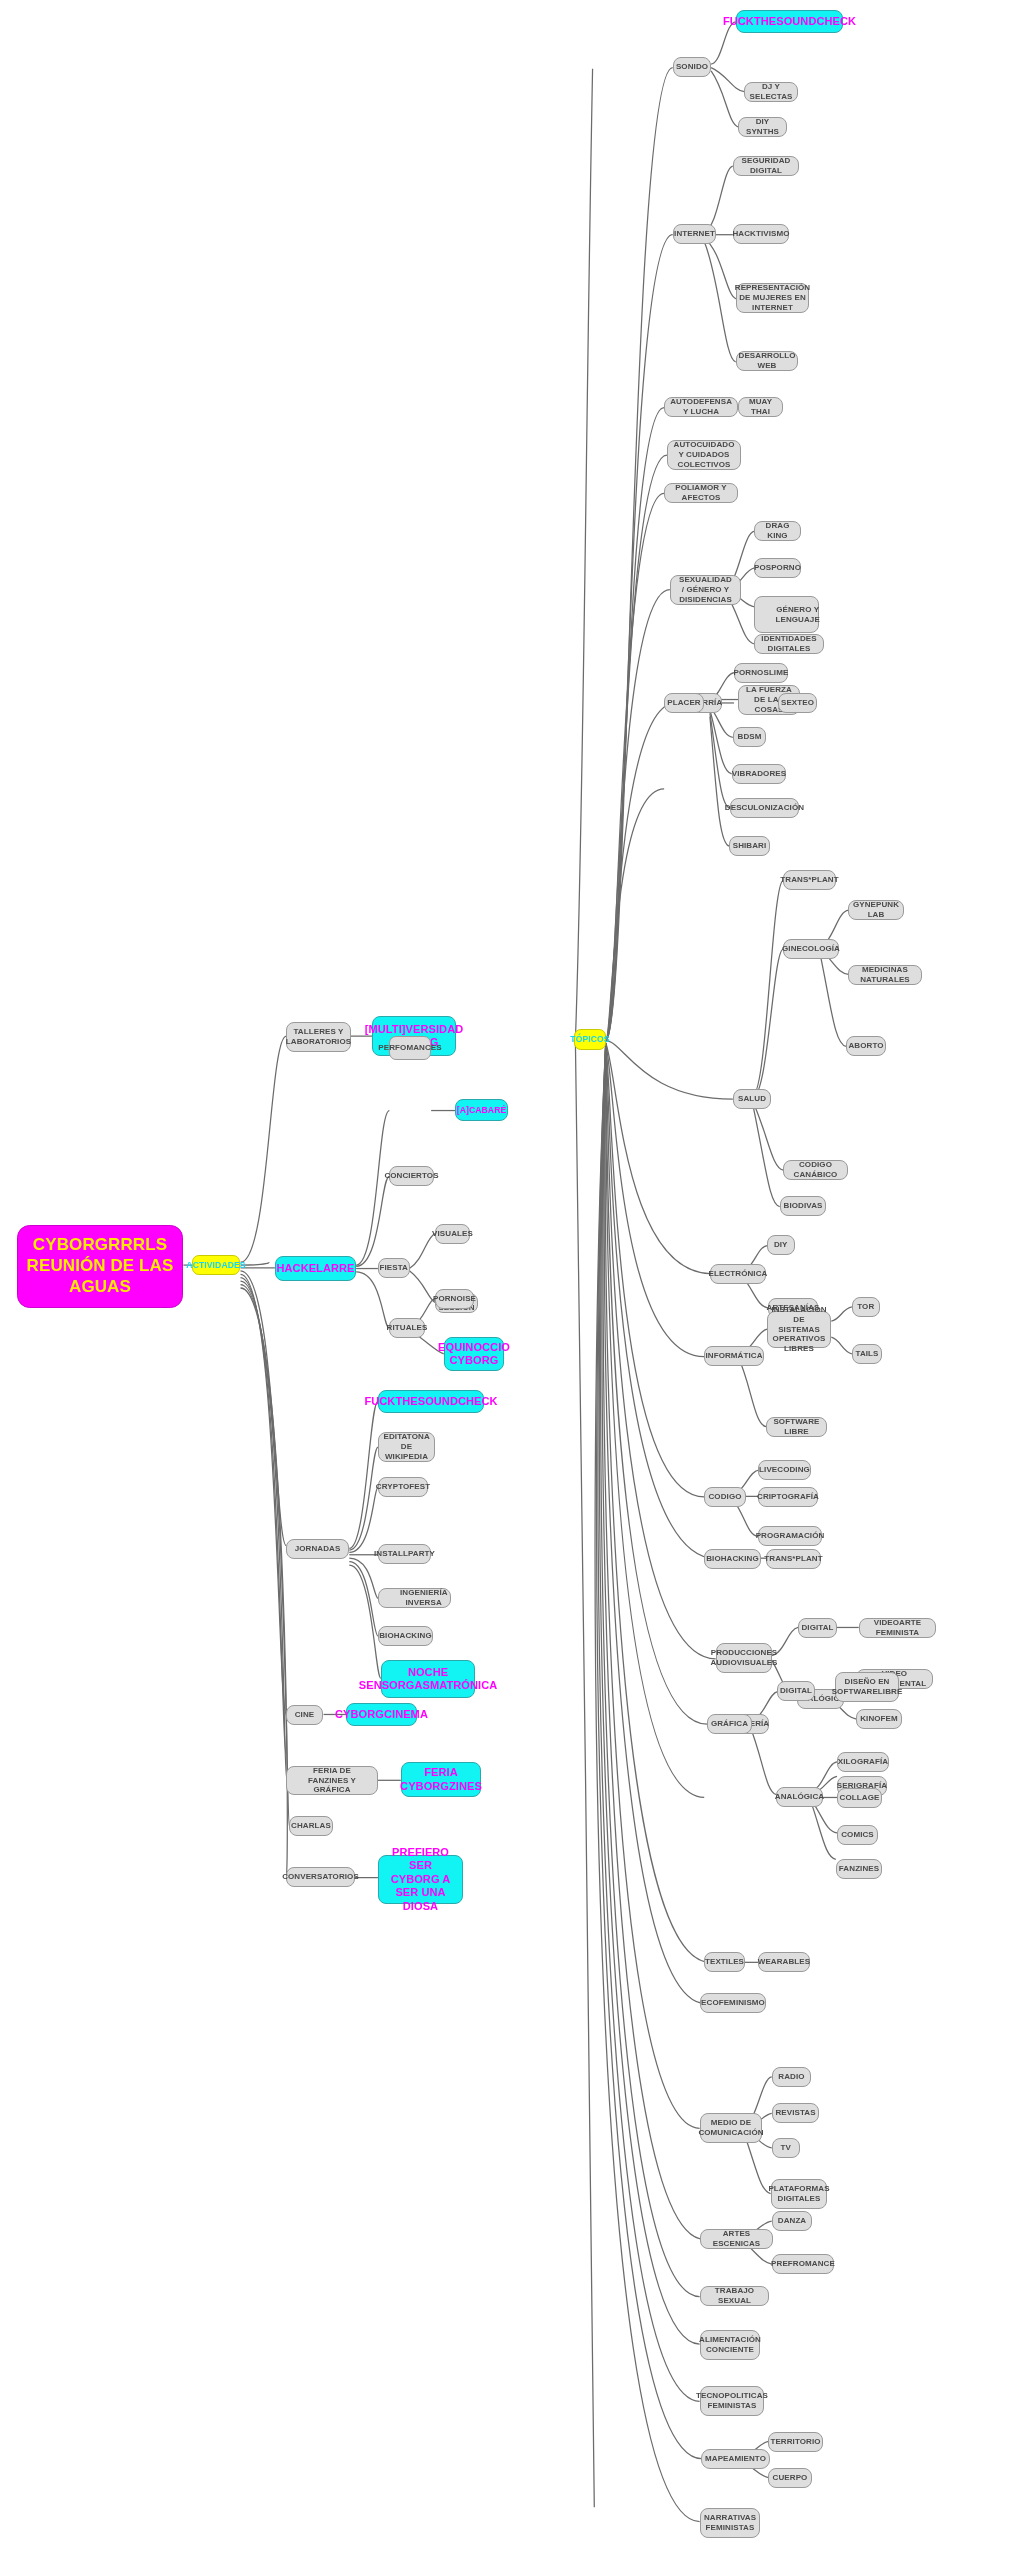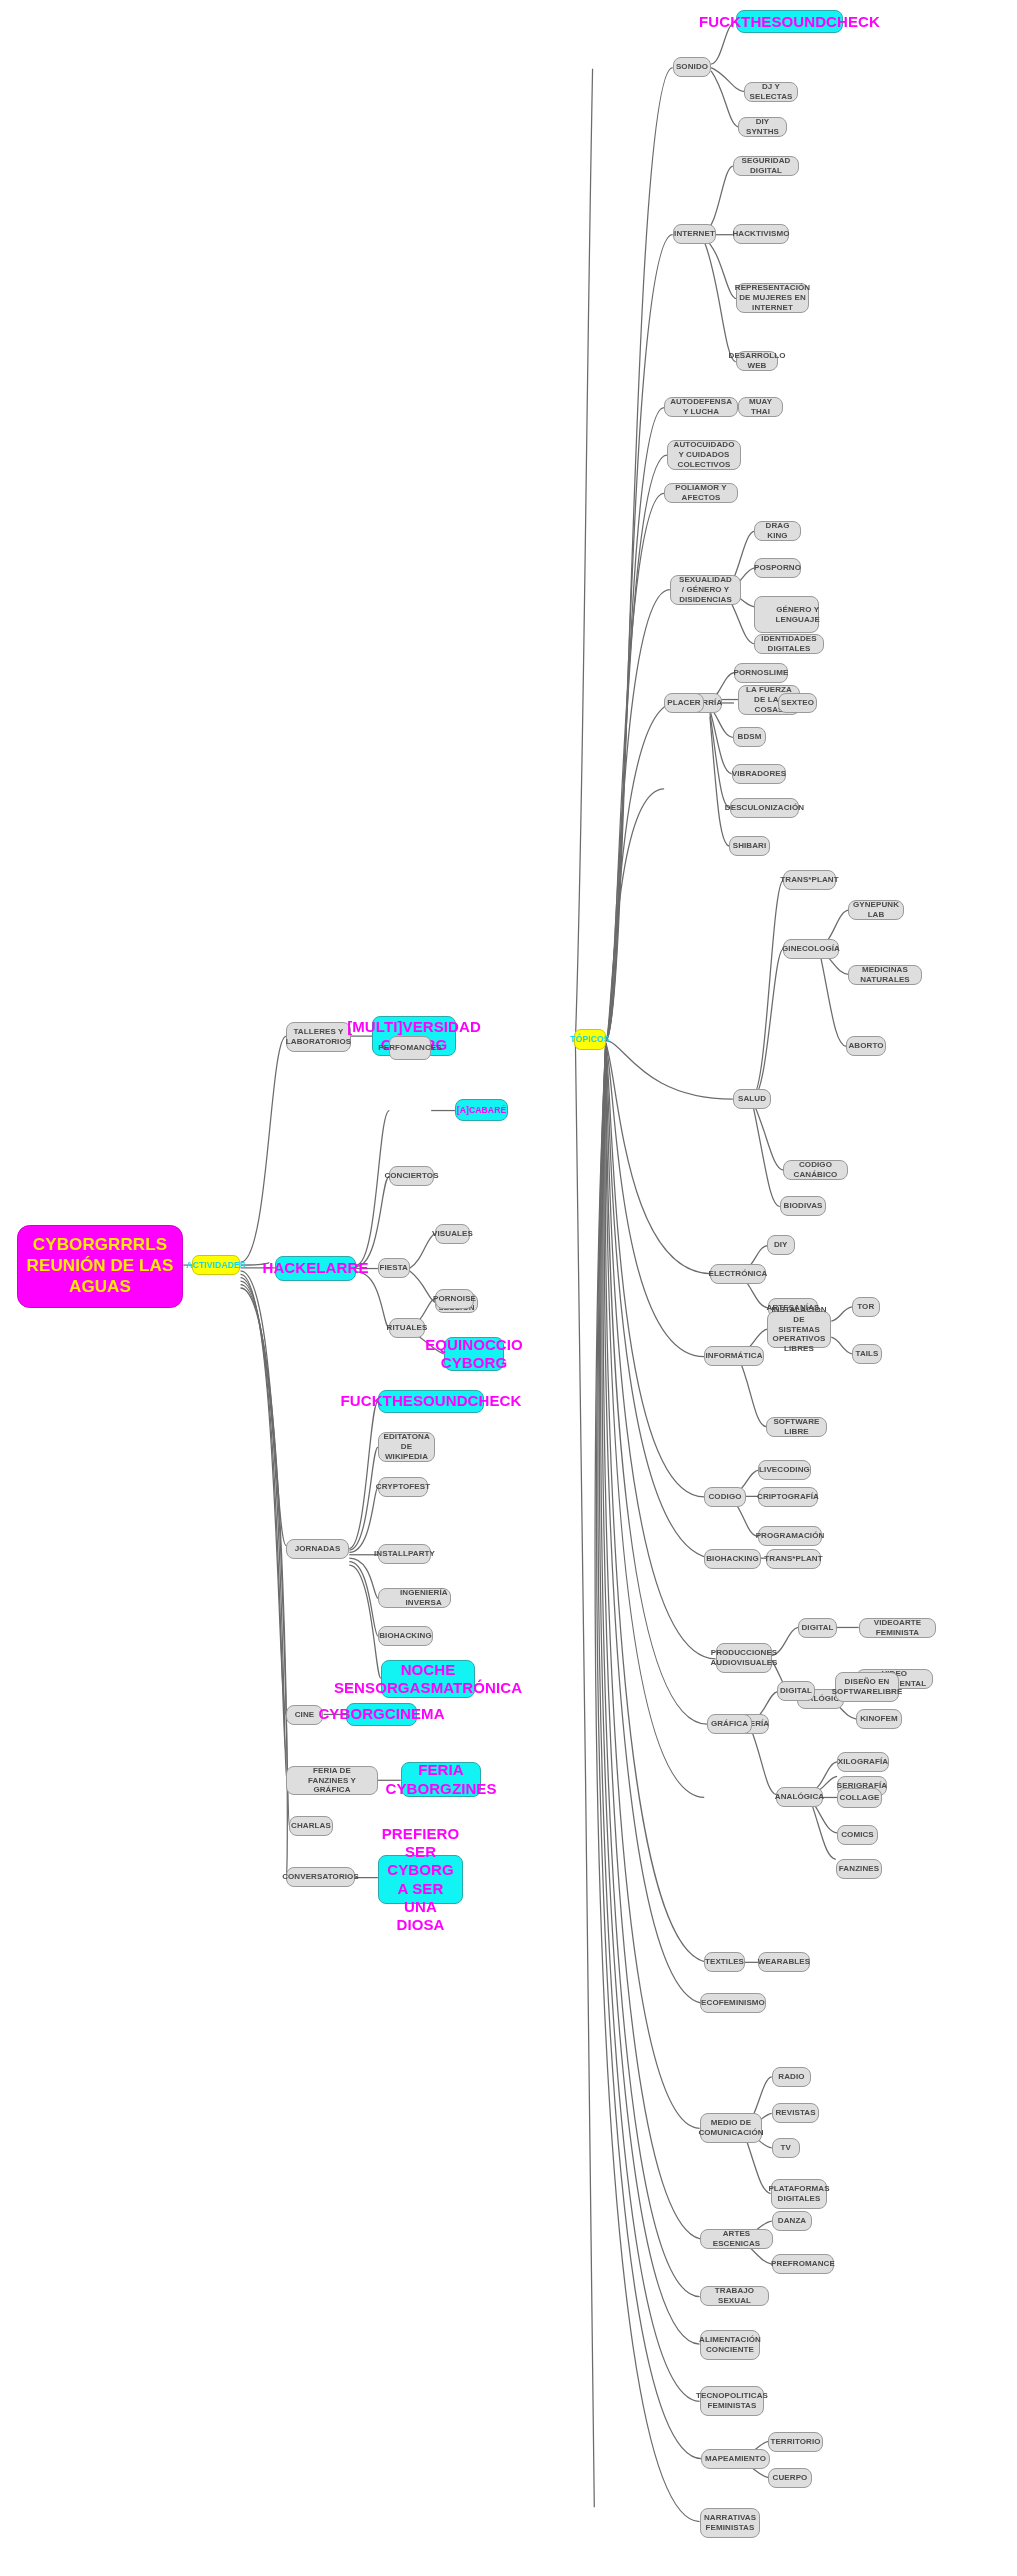--- a/index.html
+++ b/index.html
@@ -8,21 +8,21 @@
   svg#wires{position:absolute;left:0;top:0;width:1018px;height:2576px;pointer-events:none;}
   svg#wires path{fill:none;stroke:#6b6b6b;stroke-width:2.2;}
   .node{position:absolute;box-sizing:border-box;display:flex;align-items:center;
         justify-content:center;text-align:center;border-radius:8px;
         border:1.1px solid #9a9a9a;background:#dedede;color:#4a4a4a;
         font-weight:bold;letter-spacing:0.1px;line-height:1.22;padding:3.4px 5.7px;}
   .node.gray{background:#dedede;border-color:#9a9a9a;color:#4a4a4a;}
   .node.cyan{background:#12f3f3;border-color:#2aa9ad;color:#ff00ff;}
   .node.root{background:#ff00ff;border-color:#cf00cf;color:#ffea00;border-radius:12.6px;}
   .node.yellow{background:#ffff00;border-color:#c9c900;color:#12d7f3;border-radius:6.9px;}
-  .s10{font-size:8px;} .s11{font-size:8.6px;} .s12{font-size:15px;}
+  .s10{font-size:8px;} .s11{font-size:8.6px;} .s12{font-size:11px;}
   .s20{font-size:17px;}
 </style>
 </head>
 <body>
 
 <div id="root">
 
 <svg id="wires" viewBox="0 0 1778 4500">
 
   <path d="M320,2210 L336,2210"></path>
@@ -215,21 +215,21 @@
 
 <div class="node gray s10" style="left:673px;top:57px;width:38px;height:20px;">SONIDO</div>
 <div class="node cyan s12" style="left:736px;top:10.3px;width:107px;height:23px;">FUCKTHESOUNDCHECK</div>
 <div class="node gray s10" style="left:744px;top:82px;width:54px;height:20px;">DJ Y SELECTAS</div>
 <div class="node gray s10" style="left:738px;top:117px;width:49px;height:20px;">DIY SYNTHS</div>
 
 <div class="node gray s10" style="left:673px;top:224px;width:43px;height:20px;">INTERNET</div>
 <div class="node gray s10" style="left:733px;top:156px;width:66px;height:20px;">SEGURIDAD DIGITAL</div>
 <div class="node gray s10" style="left:733px;top:224px;width:56px;height:20px;">HACKTIVISMO</div>
 <div class="node gray s10" style="left:736px;top:283px;width:73px;height:30px;">REPRESENTACIÓN DE MUJERES EN INTERNET</div>
-<div class="node gray s10" style="left:736px;top:351px;width:42px;height:20px;">DESARROLLO WEB</div>
+<div class="node gray s10" style="left:736px;top:351px;width:62px;height:20px;">DESARROLLO WEB</div>
 
 <div class="node gray s10" style="left:664px;top:397px;width:74px;height:20px;">AUTODEFENSA Y LUCHA</div>
 <div class="node gray s10" style="left:738px;top:397px;width:45px;height:20px;">MUAY THAI</div>
 
 <div class="node gray s10" style="left:667px;top:440px;width:74px;height:30px;">AUTOCUIDADO Y CUIDADOS COLECTIVOS</div>
 
 <div class="node gray s10" style="left:664px;top:483px;width:74px;height:20px;">POLIAMOR Y AFECTOS</div>
 
 <div class="node gray s10" style="left:670px;top:575px;width:71px;height:30px;">SEXUALIDAD / GÉNERO Y DISIDENCIAS</div>
 <div class="node gray s10" style="left:754px;top:521px;width:47px;height:20px;">DRAG KING</div>

